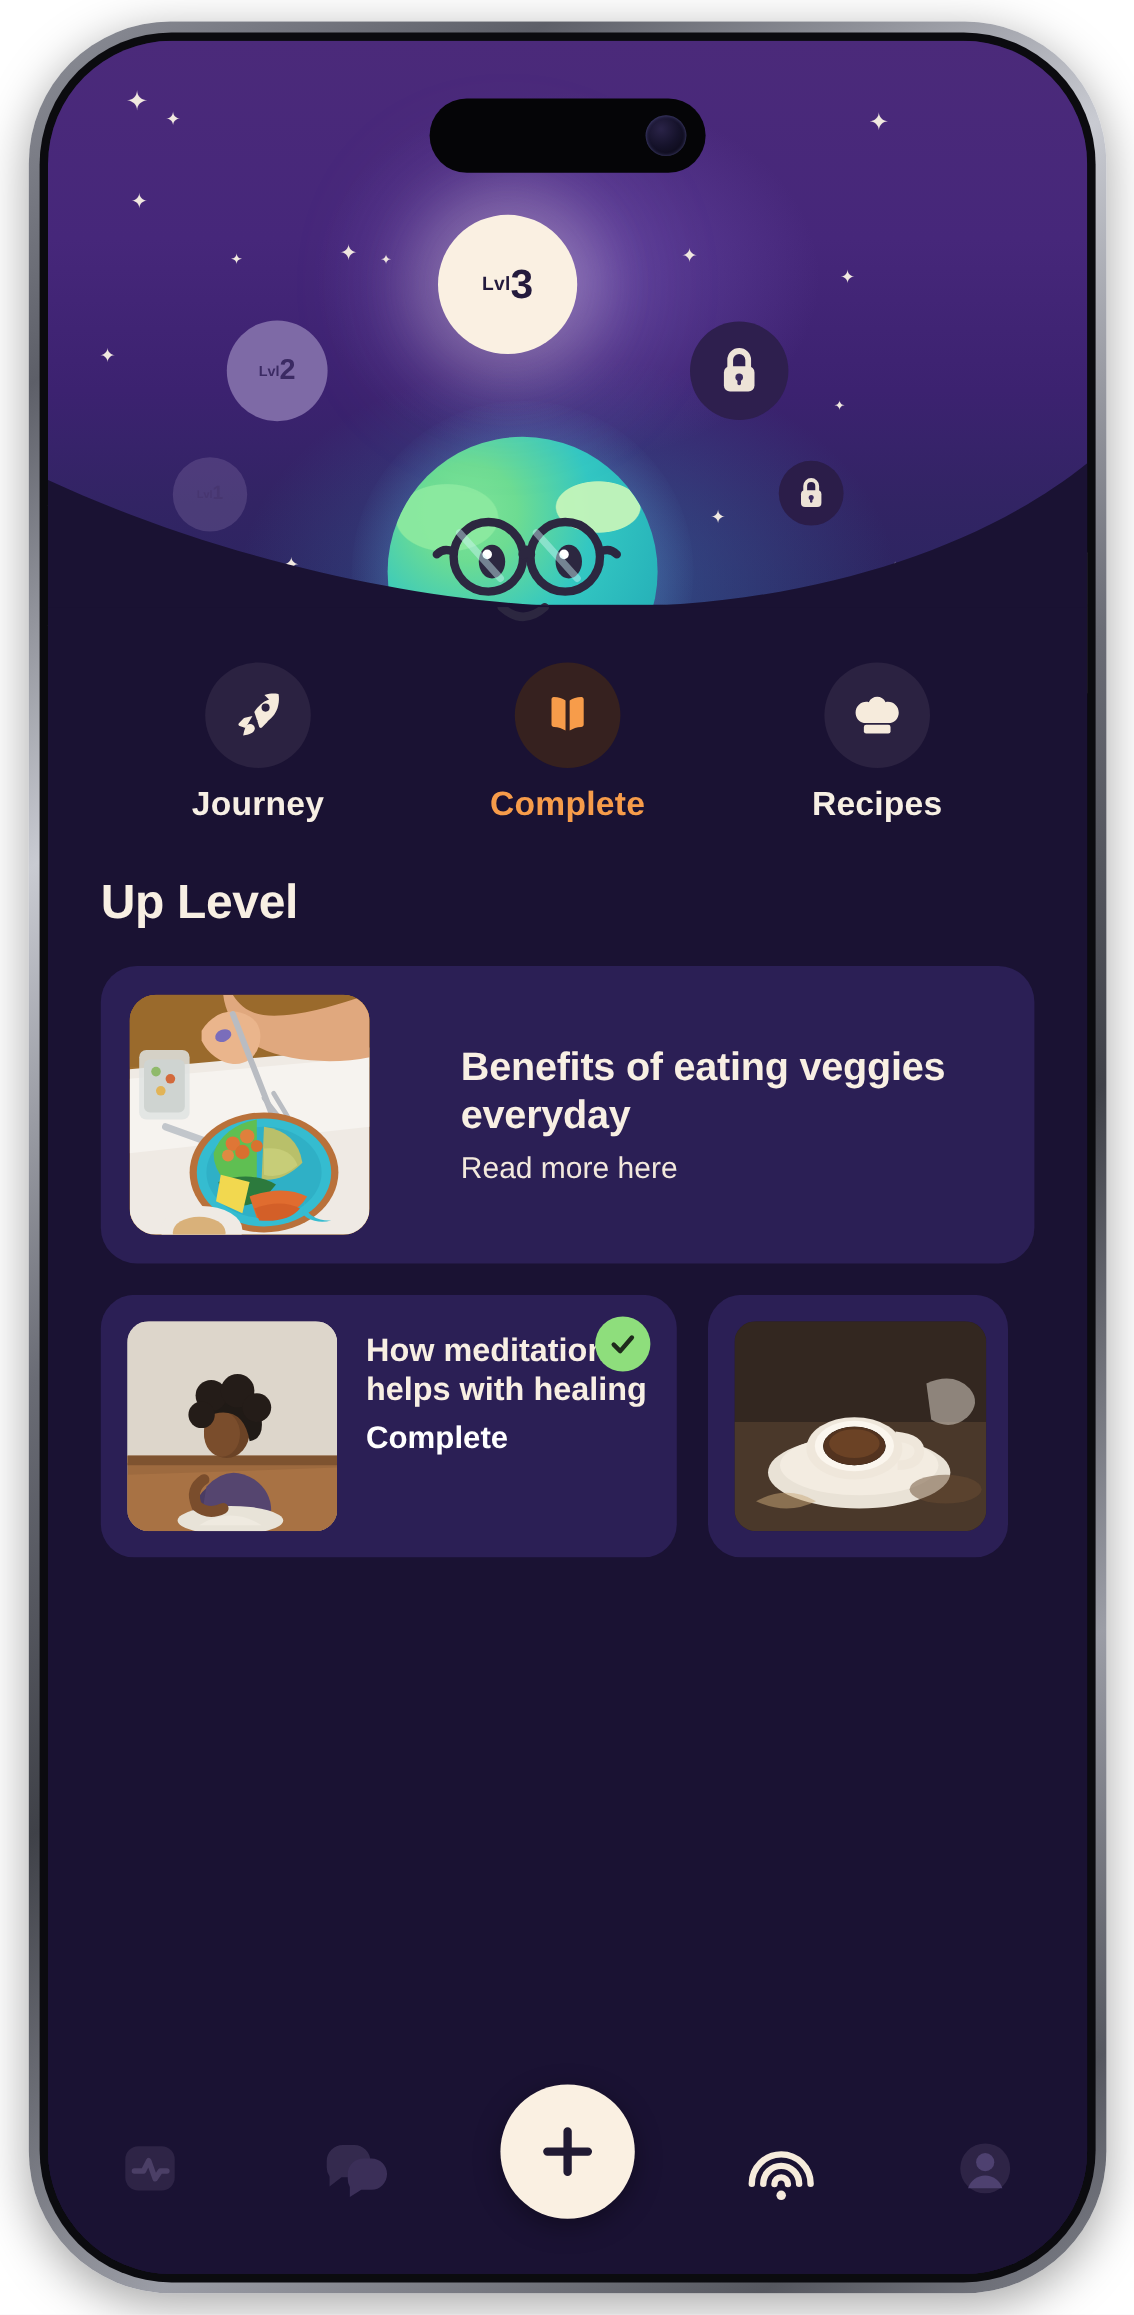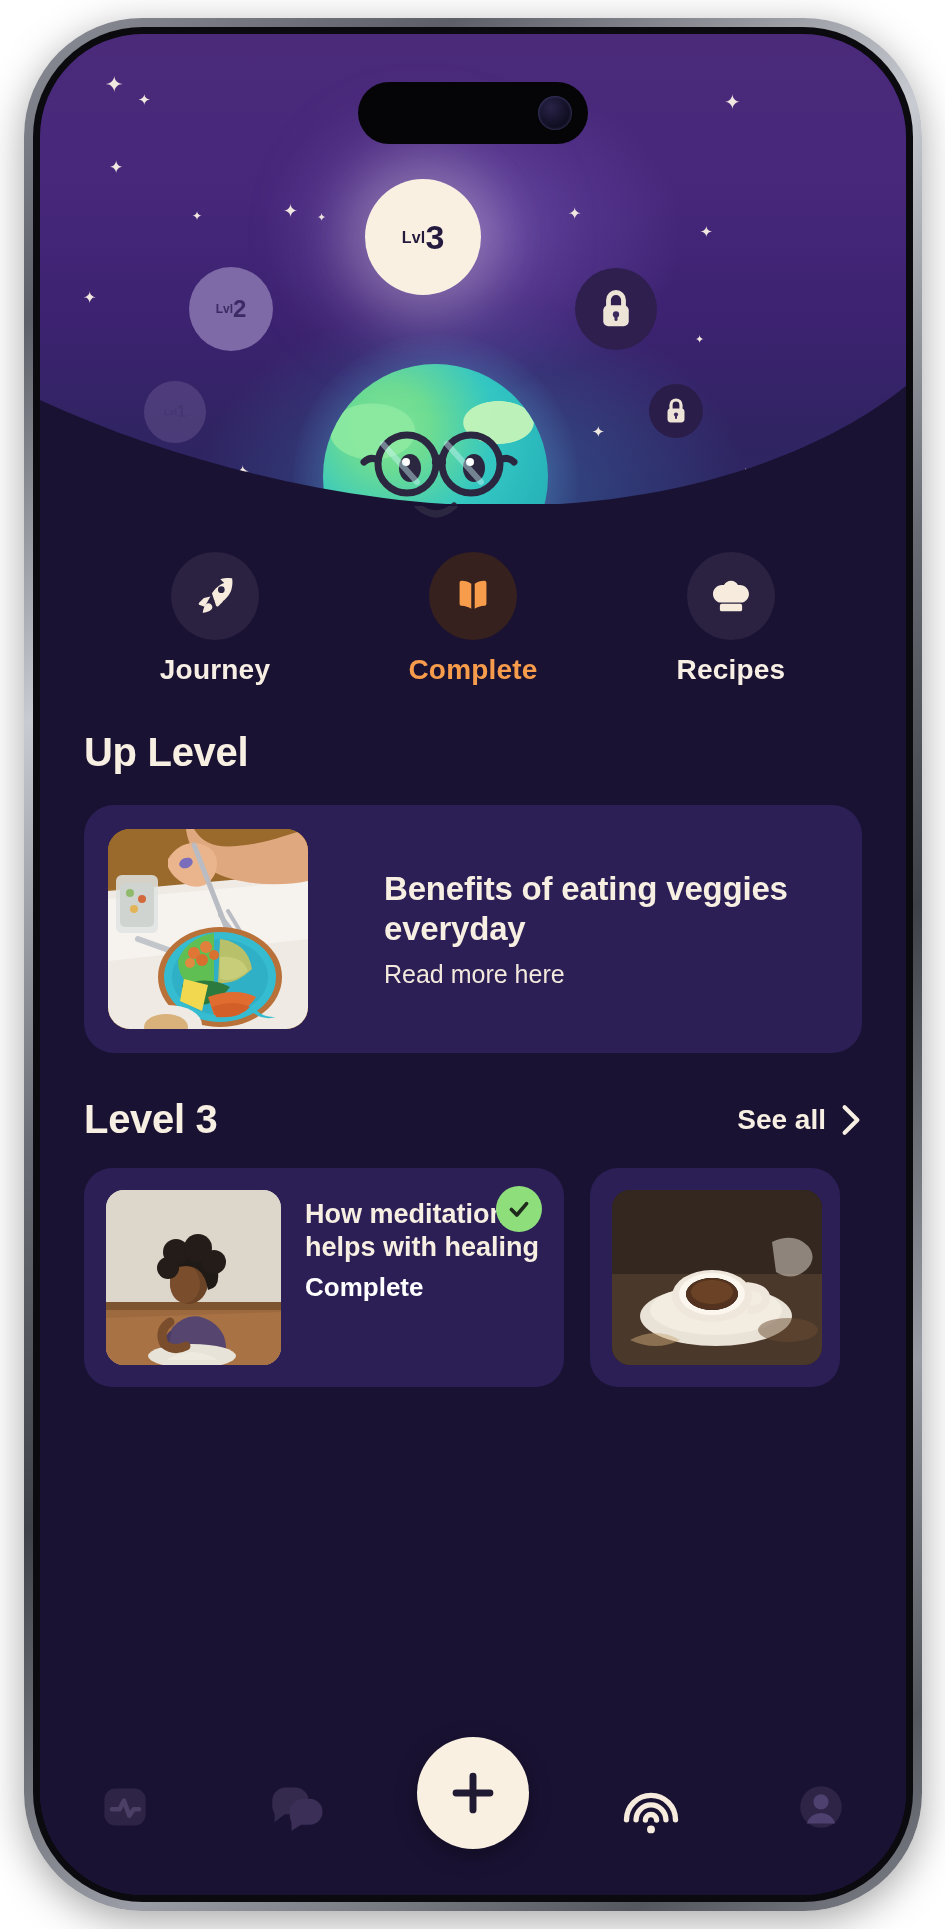--- a/index.html
+++ b/index.html
@@ -390,29 +390,20 @@
                   <ellipse cx="58" cy="198" rx="22" ry="13" fill="#d9b17a"></ellipse>
                 </svg>
               </div>
               <div class="upnext-text">
                 <div class="upnext-title">Benefits of eating veggies everyday</div>
                 <div class="upnext-sub">Read more here</div>
               </div>
             </div>
           </div>
 
-          <div class="sec-head">
-            <div class="sec-title">Level 3</div>
-            <div class="see-all">
-              <span>See all</span>
-              <svg width="22" height="32" viewBox="0 0 12 20">
-                <path d="M2 2 L10 10 L2 18" fill="none" stroke="#f8efe3" stroke-width="2.6" stroke-linecap="round" stroke-linejoin="round"></path>
-              </svg>
-            </div>
-          </div>
 
           <div class="hscroll">
 
             <div class="lesson-card">
               <div class="lesson-thumb">
                 <svg viewBox="0 0 175 175" width="175" height="175">
                   <rect width="175" height="175" fill="#d9d2c8"></rect>
                   <rect x="0" y="0" width="175" height="118" fill="#ddd6cb"></rect>
                   <rect x="0" y="112" width="175" height="63" fill="#9d6a3f"></rect>
                   <rect x="0" y="112" width="175" height="8" fill="#7e5330"></rect>

